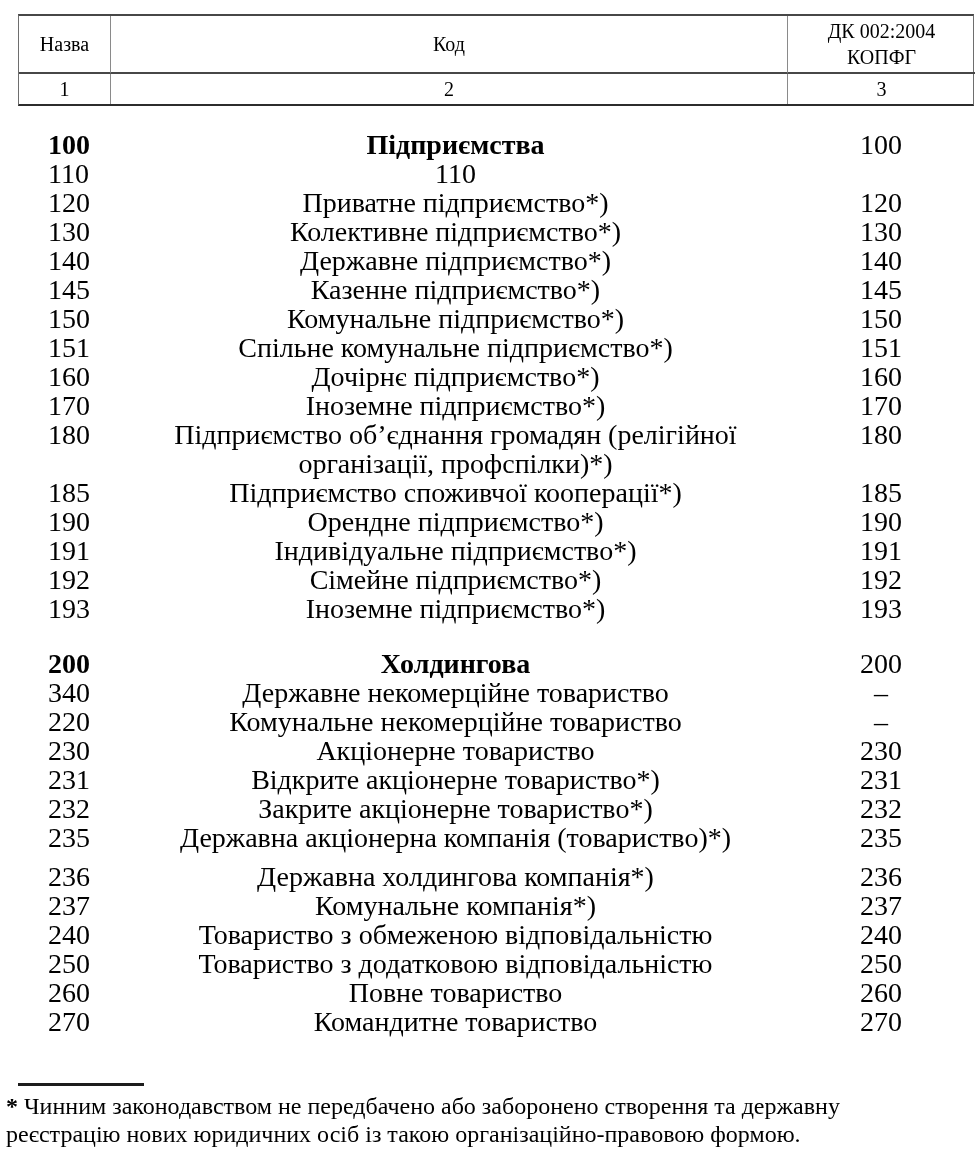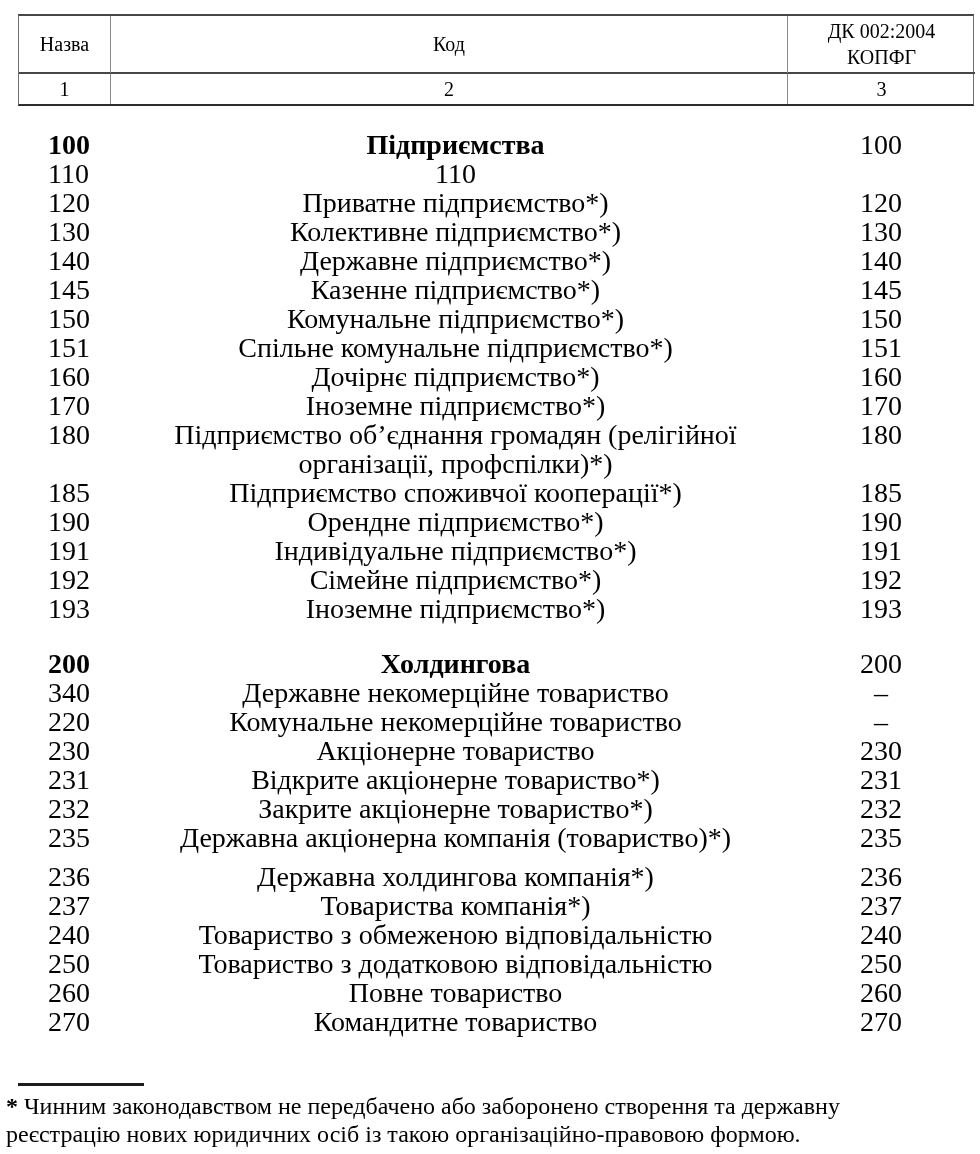--- a/index.html
+++ b/index.html
@@ -202,21 +202,21 @@
     <div class="cell-name">Державна акціонерна компанія (товариство)*)</div>
     <div class="cell-dk">235</div>
   </div>
         <div class="row gap-before">
     <div class="cell-code">236</div>
     <div class="cell-name">Державна холдингова компанія*)</div>
     <div class="cell-dk">236</div>
   </div>
         <div class="row">
     <div class="cell-code">237</div>
-    <div class="cell-name">Товариства компанія*)</div>
+    <div class="cell-name">Комунальне компанія*)</div>
     <div class="cell-dk">237</div>
   </div>
         <div class="row">
     <div class="cell-code">240</div>
     <div class="cell-name">Товариство з обмеженою відповідальністю</div>
     <div class="cell-dk">240</div>
   </div>
         <div class="row">
     <div class="cell-code">250</div>
     <div class="cell-name">Товариство з додатковою відповідальністю</div>

